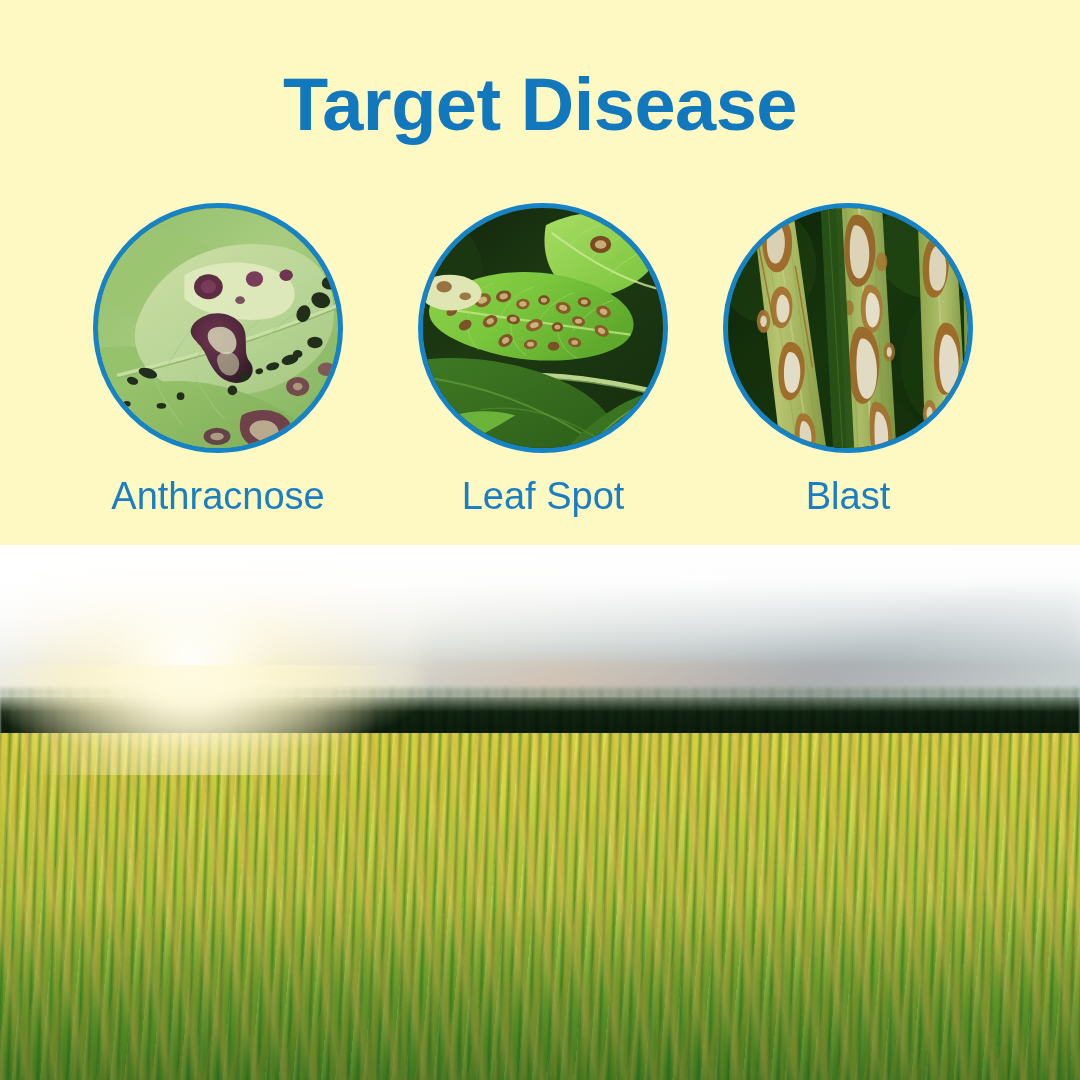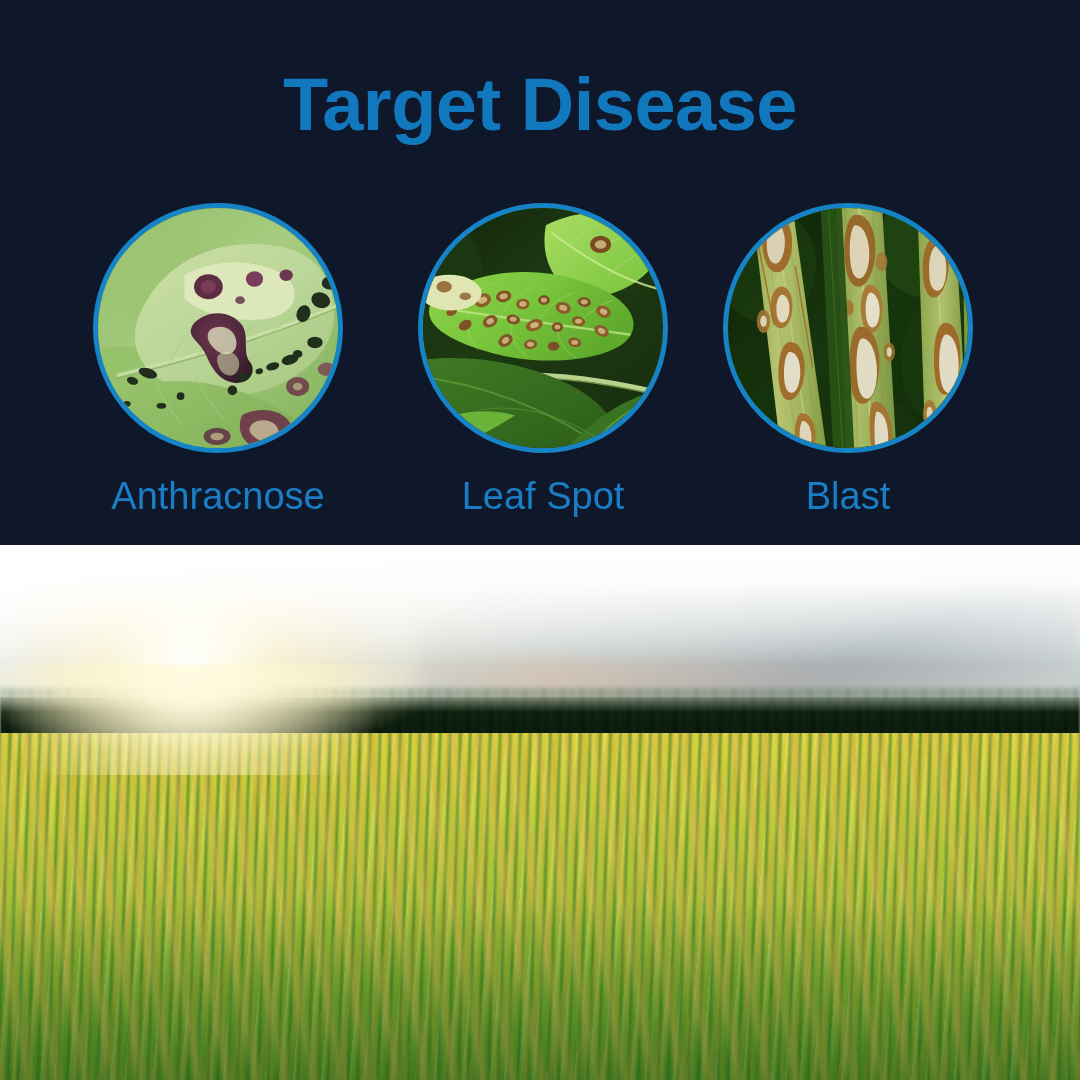--- a/index.html
+++ b/index.html
@@ -7,21 +7,21 @@
     padding: 0;
     background: #ffffff;
   }
   body {
     font-family: "Liberation Sans", sans-serif;
   }
   #poster {
     position: relative;
     width: 1080px;
     height: 1080px;
-    background: #0f172a;
+    background: #fef9c3;
     overflow: hidden;
   }
 
   
   #title {
     position: absolute;
     left: 0;
     top: 66px;
     width: 1080px;
     text-align: center;

